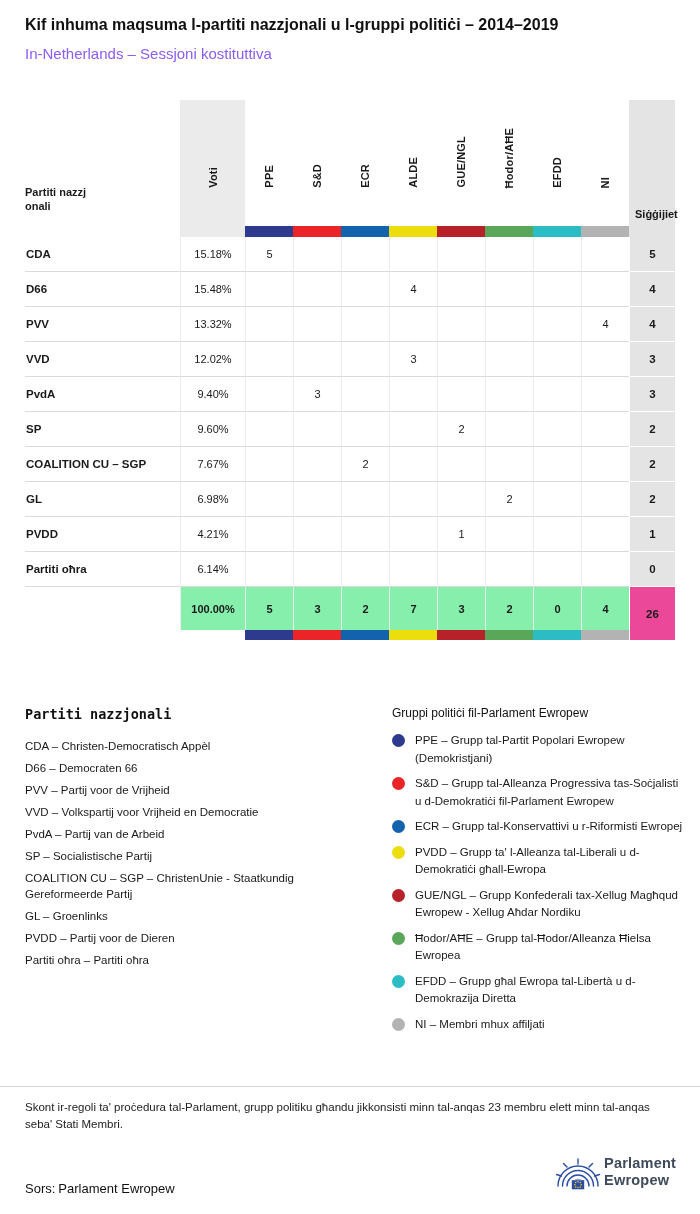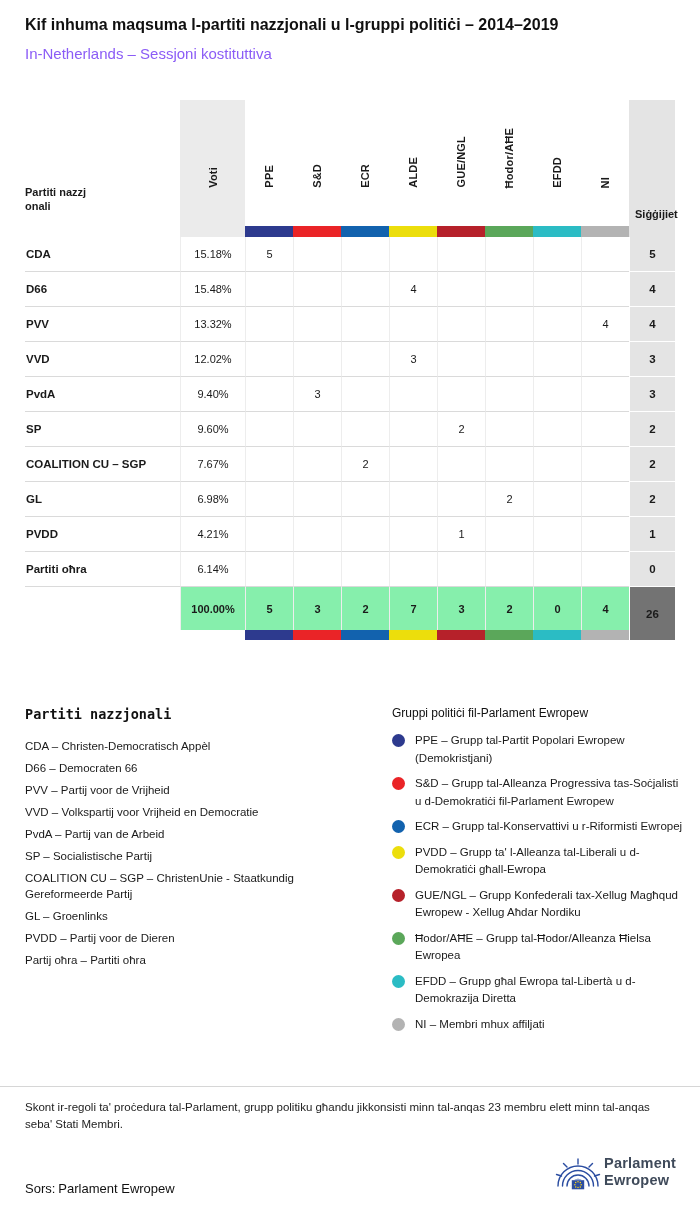--- a/index.html
+++ b/index.html
@@ -26,21 +26,21 @@
 
   .trow{height:35px}
   .tc{display:flex;align-items:center;justify-content:center;font-size:11px;border-bottom:1px solid #dadada;color:#1a1a1a}
   .tc.party{justify-content:flex-start;font-weight:700;font-size:11.5px;padding-left:1px}
   .tc.voti,.tc.num{border-left:1px solid #ededed}
   .tc.seats{background:#e4e4e4;border-bottom:1px solid #ffffff;border-left:1px solid #ffffff;font-weight:700;font-size:11.5px}
 
   .totrow{grid-template-rows:43px 10px}
   .totrow .tc{border-bottom:none;background:#86efac;font-weight:700}
   .totrow .tc.party{background:#ffffff}
-  .totrow .tc.seatsTot{background:#737373;font-size:11.5px;border-bottom:none}
+  .totrow .tc.seatsTot{background:#ec4899;font-size:11.5px;border-bottom:none}
   .gbar2{width:100%;height:10px}
 
   .leg-left{position:absolute;left:25px;top:706px;width:348px}
   .leg-left-title{font-family:"DejaVu Sans Mono",monospace;font-size:13.5px;font-weight:700;margin:0 0 16px 0;color:#111}
   .lp-item{font-size:11.5px;line-height:16px;margin-bottom:6px;color:#1a1a1a}
 
   .leg-right{position:absolute;left:392px;top:706px;width:292px}
   .leg-right-title{font-size:12px;font-weight:400;margin:0 0 12px 0;color:#111}
   .lg-item{display:flex;align-items:flex-start;margin-bottom:8px}
   .lg-dot{flex:0 0 13px;width:13px;height:13px;border-radius:50%;margin:2px 10px 0 0}
@@ -263,21 +263,21 @@
   <div>
       <div class="lp-item"><span class="b">CDA – </span><span>Christen-Democratisch Appèl</span></div>
       <div class="lp-item"><span class="b">D66 – </span><span>Democraten 66</span></div>
       <div class="lp-item"><span class="b">PVV – </span><span>Partij voor de Vrijheid</span></div>
       <div class="lp-item"><span class="b">VVD – </span><span>Volkspartij voor Vrijheid en Democratie</span></div>
       <div class="lp-item"><span class="b">PvdA – </span><span>Partij van de Arbeid</span></div>
       <div class="lp-item"><span class="b">SP – </span><span>Socialistische Partij</span></div>
       <div class="lp-item"><span class="b">COALITION CU – SGP – </span><span>ChristenUnie - Staatkundig Gereformeerde Partij</span></div>
       <div class="lp-item"><span class="b">GL – </span><span>Groenlinks</span></div>
       <div class="lp-item"><span class="b">PVDD – </span><span>Partij voor de Dieren</span></div>
-      <div class="lp-item"><span class="b">Partij oħra – </span><span>Partiti oħra</span></div>
+      <div class="lp-item"><span class="b">Partiti oħra – </span><span>Partiti oħra</span></div>
     </div>
 </div>
 
 <div class="leg-right">
   <div class="leg-right-title">Gruppi politiċi fil-Parlament Ewropew</div>
   <div>
       <div class="lg-item">
         <span class="lg-dot" style="background: rgb(45, 58, 142);"></span>
         <span class="lg-text"><span class="b">PPE – </span><span>Grupp tal-Partit Popolari Ewropew (Demokristjani)</span></span>
       </div>

